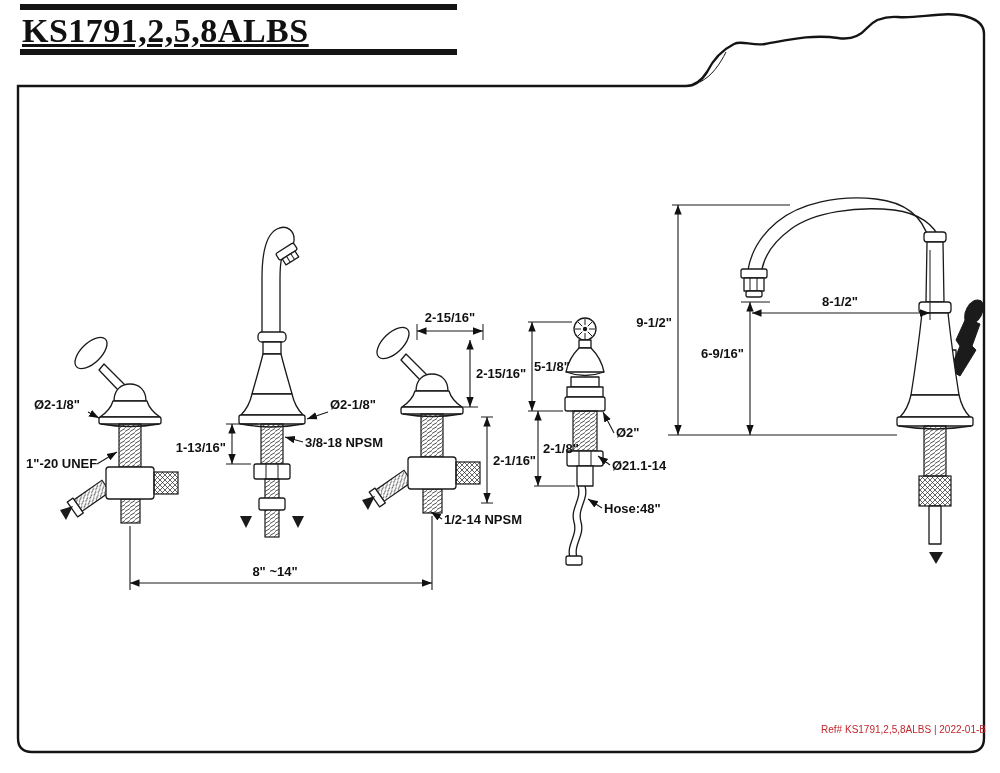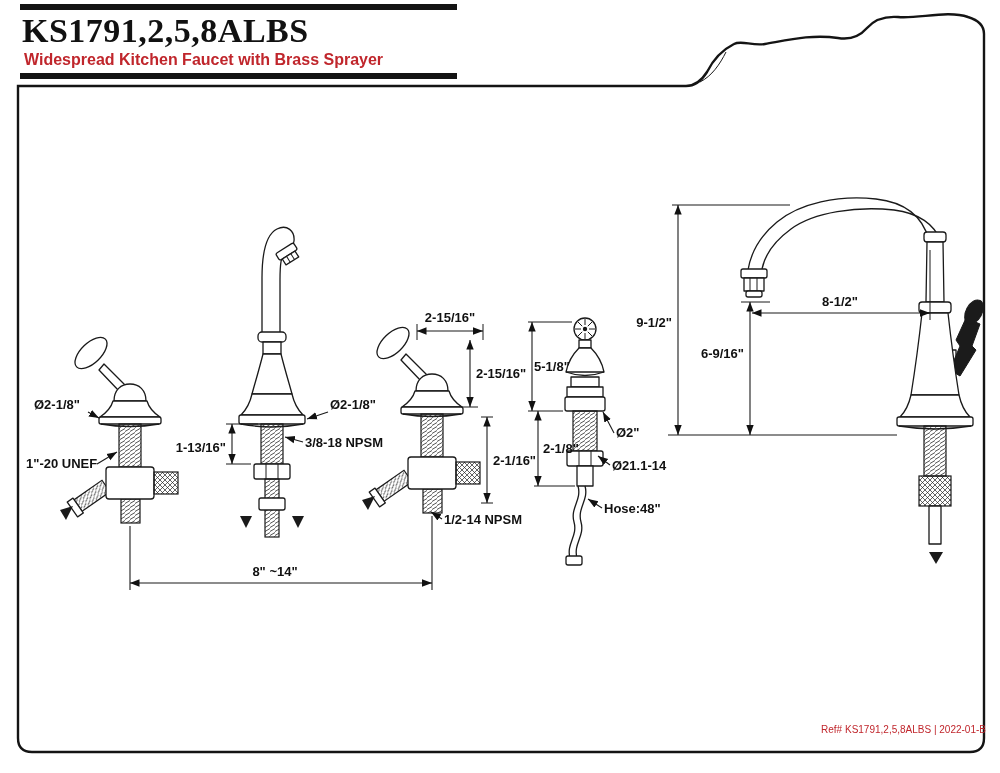--- a/index.html
+++ b/index.html
@@ -6,21 +6,21 @@
   html,body { margin:0; padding:0; }
   body {
     width:1000px; height:773px; position:relative; overflow:hidden;
     background:#ffffff; font-family:"Liberation Sans", sans-serif;
   }
   .art { position:absolute; left:0; top:0; }
   .titleblock { position:absolute; left:20px; top:4px; width:437px; }
   .rule { height:6px; background:#141414; }
   .titleblock h1 {
     margin:3px 0 0 2px; font:700 34px "Liberation Serif", serif;
-    color:#111; letter-spacing:.5px; line-height:1.05; white-space:nowrap;
+    color:#111; letter-spacing:.5px; line-height:1.05; white-space:nowrap;text-decoration:underline;
   }
   .subtitle {
     margin:2px 0 4px 4px; font:700 16px "Liberation Sans", sans-serif;
     color:#c0262c; white-space:nowrap;
   }
   .footer-ref {
     position:absolute; top:724px; right:14px;
     font:400 10px "Liberation Sans", sans-serif; color:#c0262c;
   }
   
@@ -250,17 +250,16 @@
   <g>
     <line class="tick" x1="930" y1="250" x2="930" y2="320"></line>
     <line class="dl" x1="752" y1="313" x2="930" y2="313" marker-start="url(#aS)" marker-end="url(#aE)"></line>
     <text class="dim" x="840" y="306" text-anchor="middle">8-1/2"</text>
   </g>
 </svg>
 
 <div class="titleblock">
   <div class="rule"></div>
   <h1>KS1791,2,5,8ALBS</h1>
-  <div class="subtitle">Widespread Kitchen Faucet with Brass Sprayer</div>
   <div class="rule"></div>
 </div>
 
 <div class="footer-ref">Ref# KS1791,2,5,8ALBS | 2022-01-B</div>
 
 </body></html>

